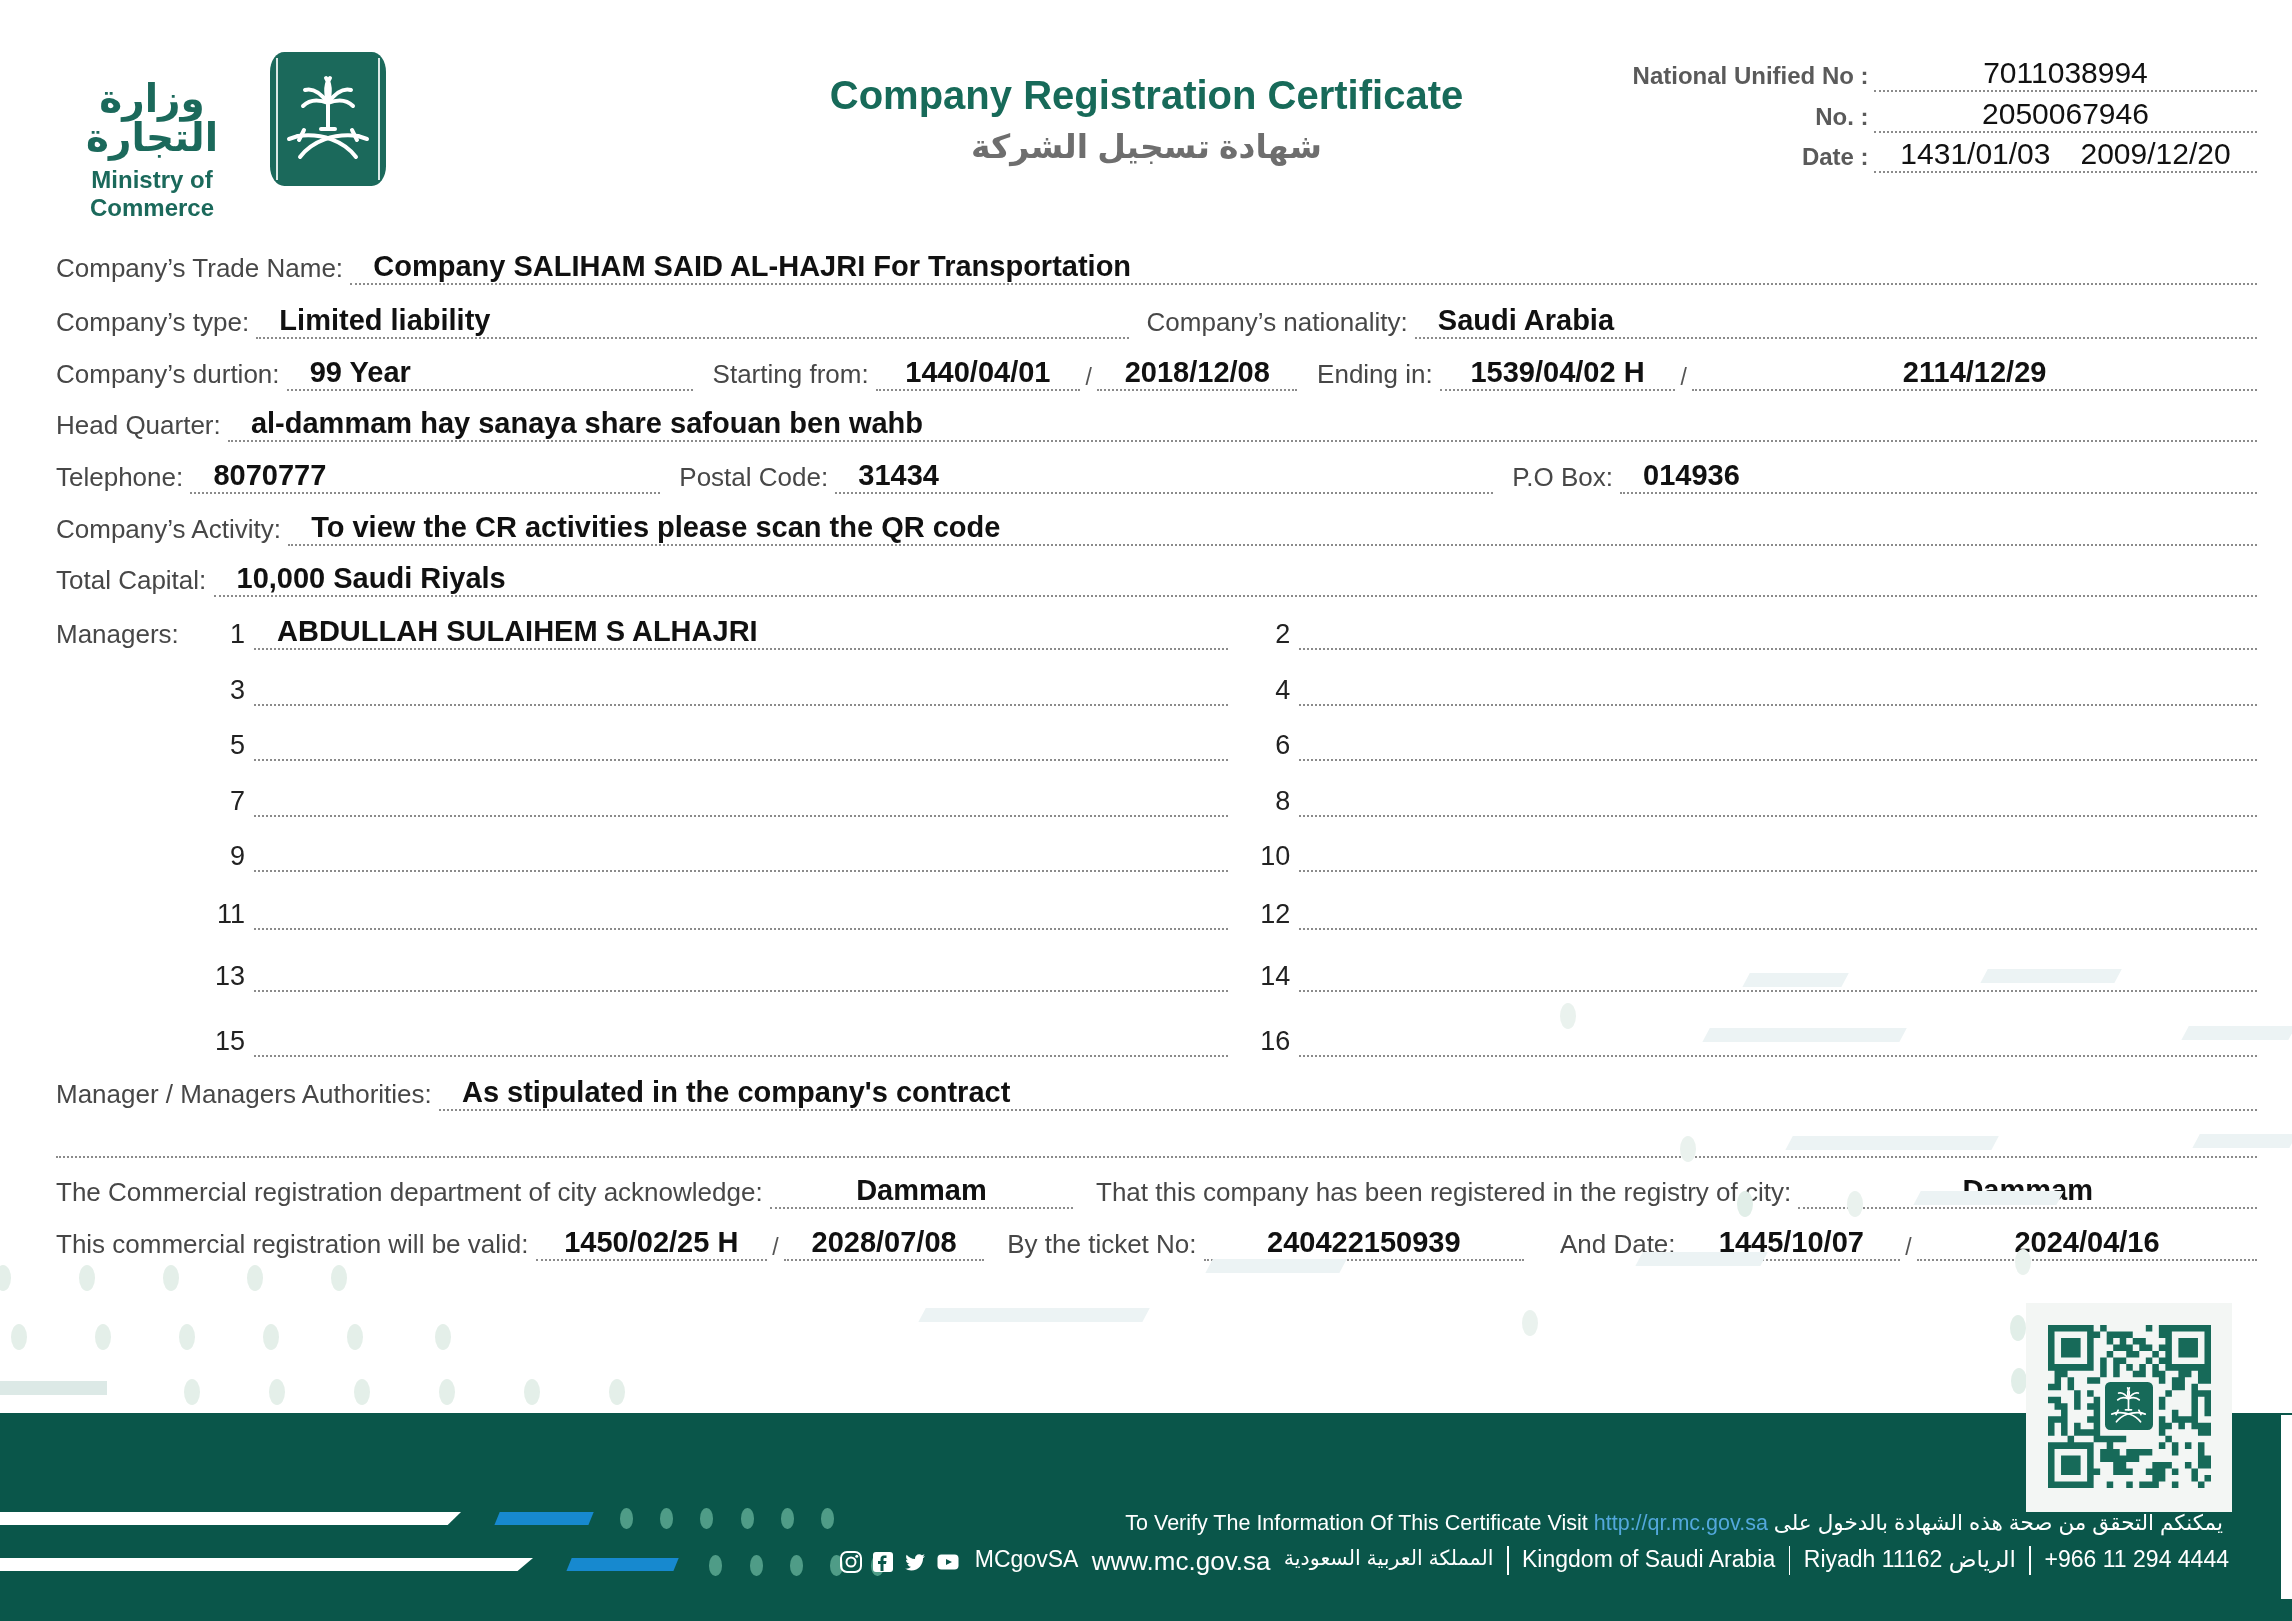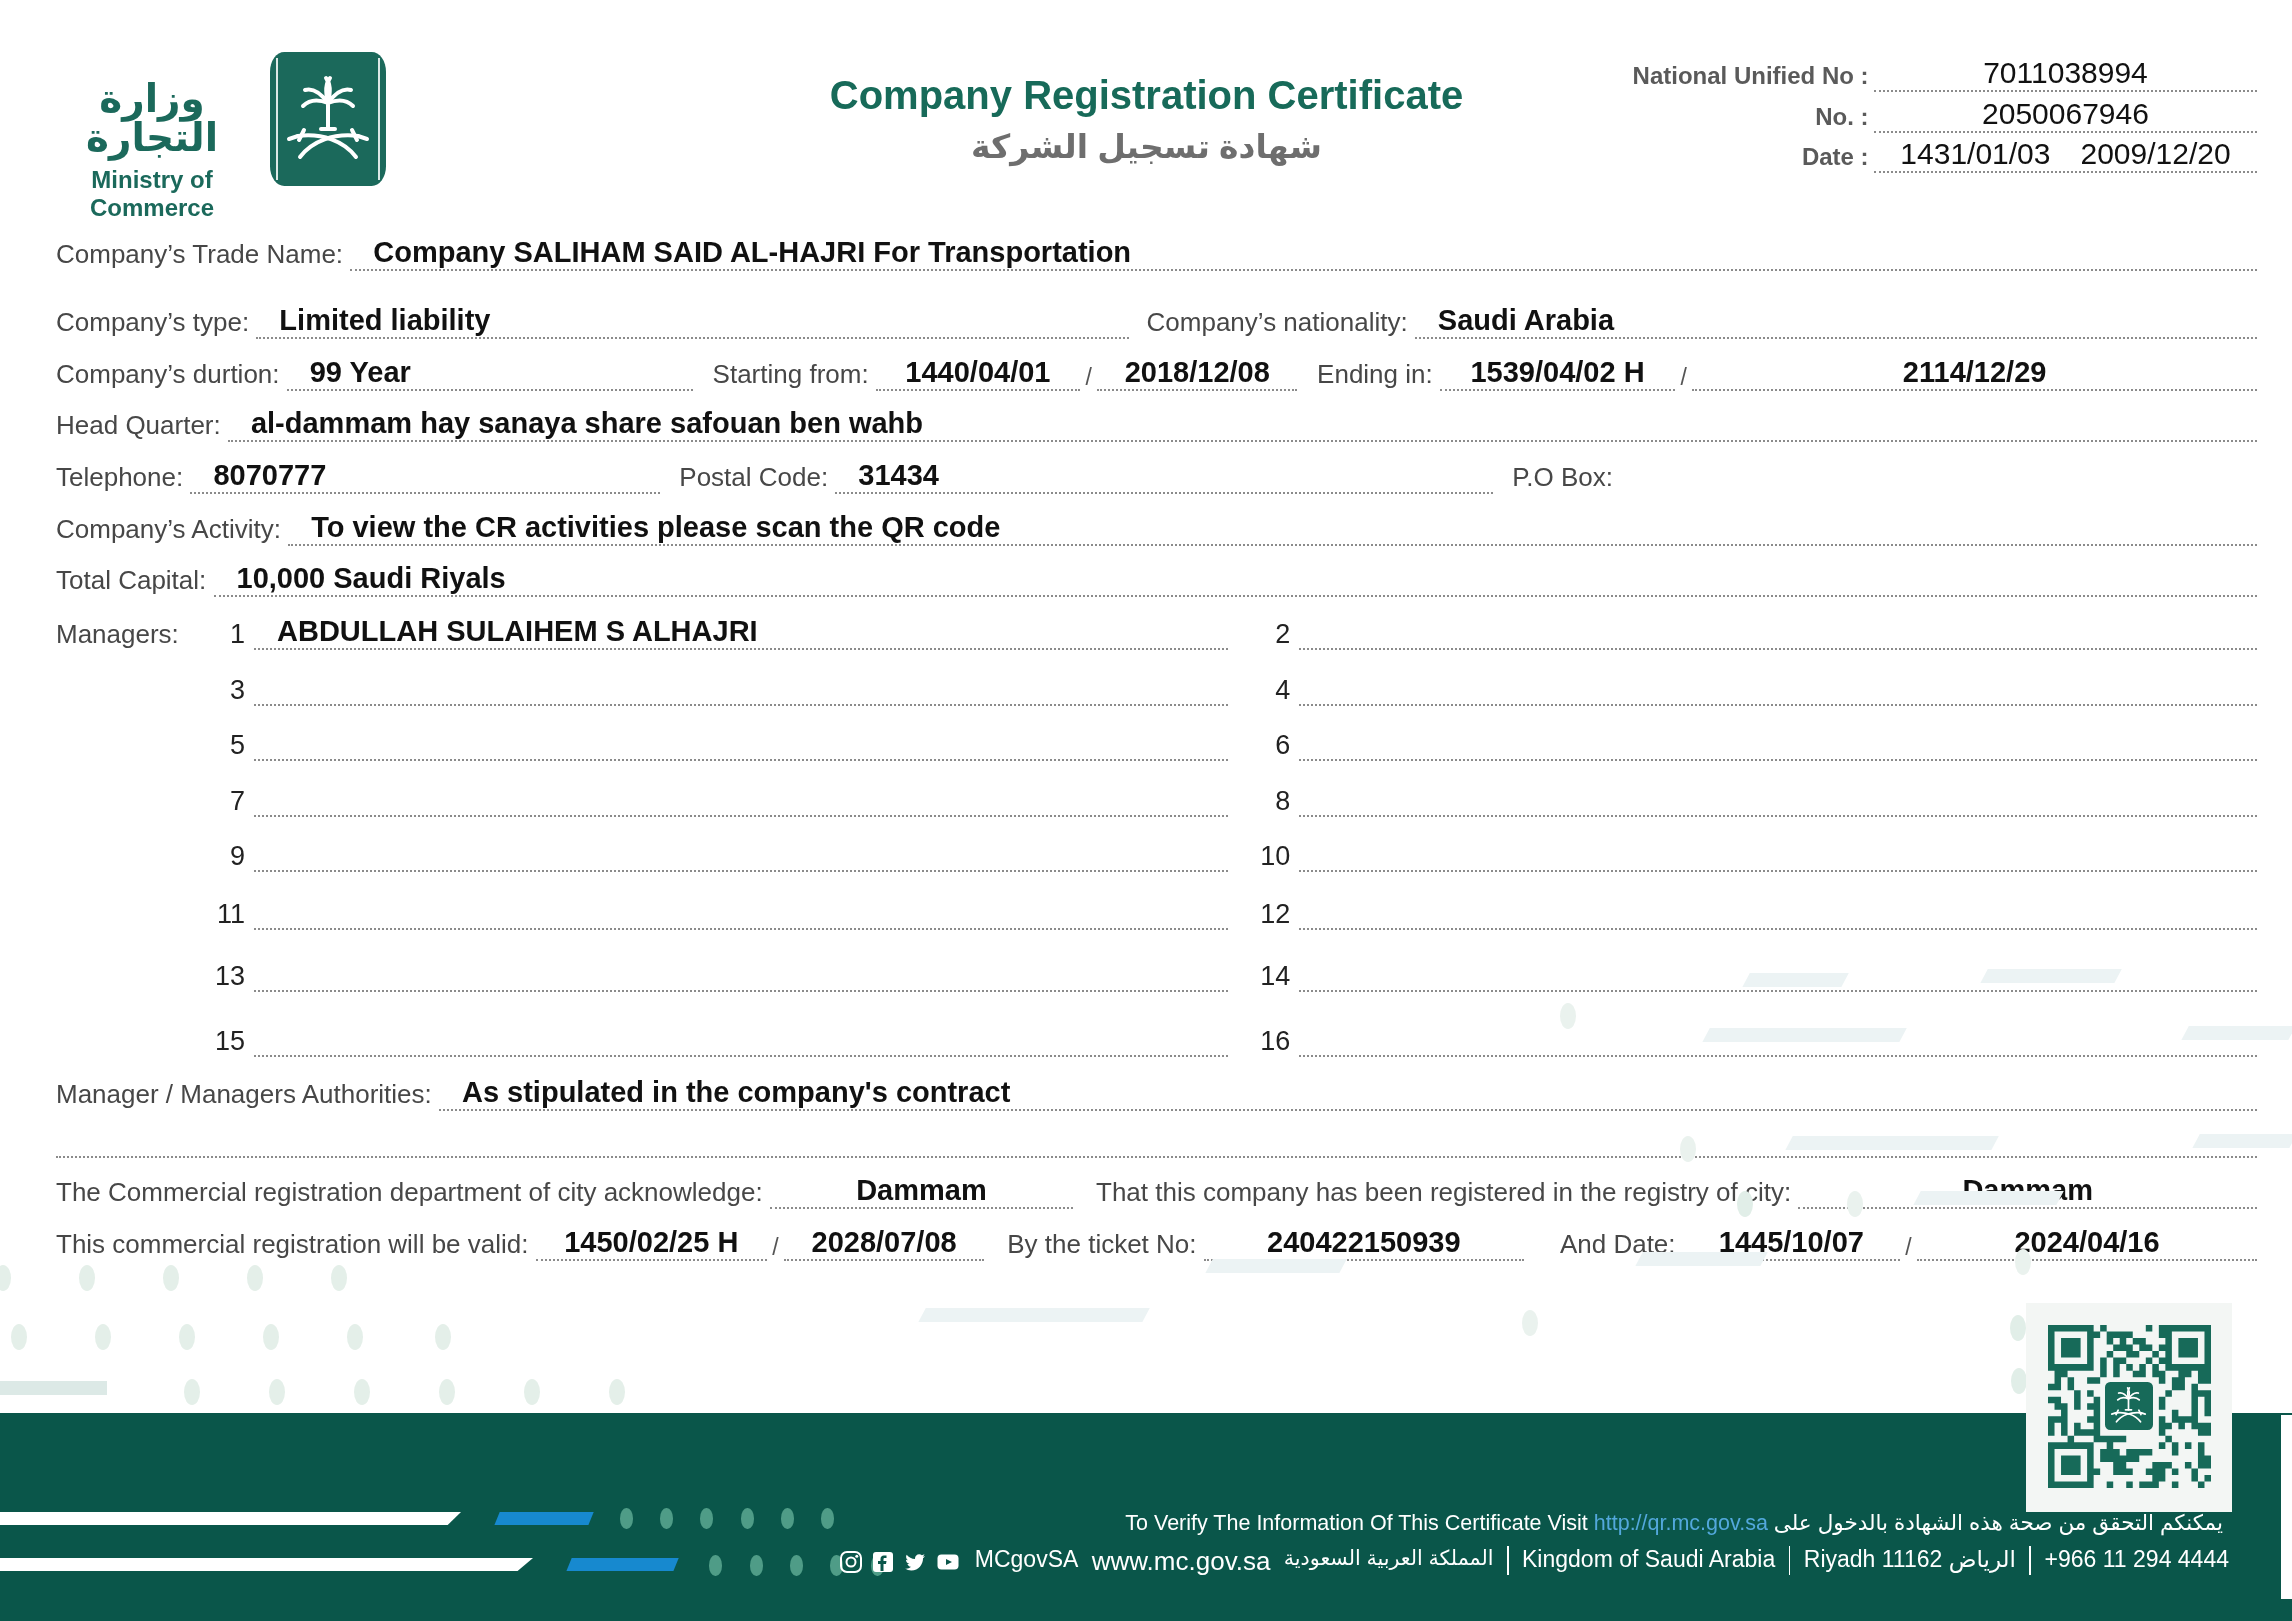--- a/index.html
+++ b/index.html
@@ -104,21 +104,21 @@
     <span class="meta-field">2050067946</span>
   </div>
   <div class="meta-row" style="top:126px">
     <span class="meta-lbl">Date :</span>
     <span class="meta-field">
       <span>1431/01/03</span>
       <span>2009/12/20</span>
     </span>
   </div>
 
-  <div class="row" style="top:219px">
+  <div class="row" style="top:233px">
     <span class="lbl">Company’s Trade Name:</span>
     <span class="field grow">Company SALIHAM SAID AL-HAJRI For Transportation</span>
   </div>
 
   <div class="row" style="top:287px">
     <span class="lbl">Company’s type:</span>
     <span class="field" style="flex:0 0 842px">Limited liability</span>
     <span class="lbl" style="padding-left:18px">Company’s nationality:</span>
     <span class="field grow">Saudi Arabia</span>
   </div>
@@ -140,20 +140,21 @@
     <span class="lbl">Head Quarter:</span>
     <span class="field grow">al-dammam hay sanaya share safouan ben wahb</span>
   </div>
 
   <div class="row" style="top:442px">
     <span class="lbl">Telephone:</span>
     <span class="field" style="flex:0 0 439px">8070777</span>
     <span class="lbl" style="padding-left:19.7px">Postal Code:</span>
     <span class="field" style="flex:0 0 627px">31434</span>
     <span class="lbl" style="padding-left:19.7px">P.O Box:</span>
+    <span class="field grow">014936</span>
   </div>
 
   <div class="row" style="top:494px">
     <span class="lbl">Company’s Activity:</span>
     <span class="field grow">To view the CR activities please scan the QR code</span>
   </div>
 
   <div class="row" style="top:545px">
     <span class="lbl">Total Capital:</span>
     <span class="field grow">10,000 Saudi Riyals</span>

